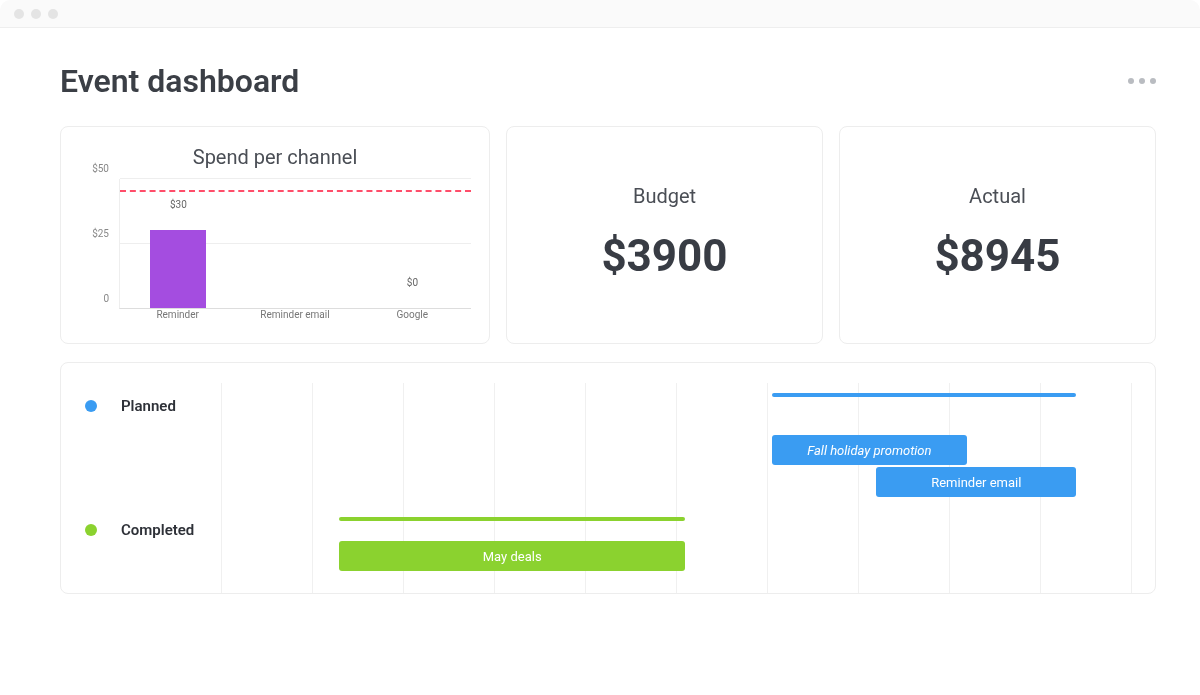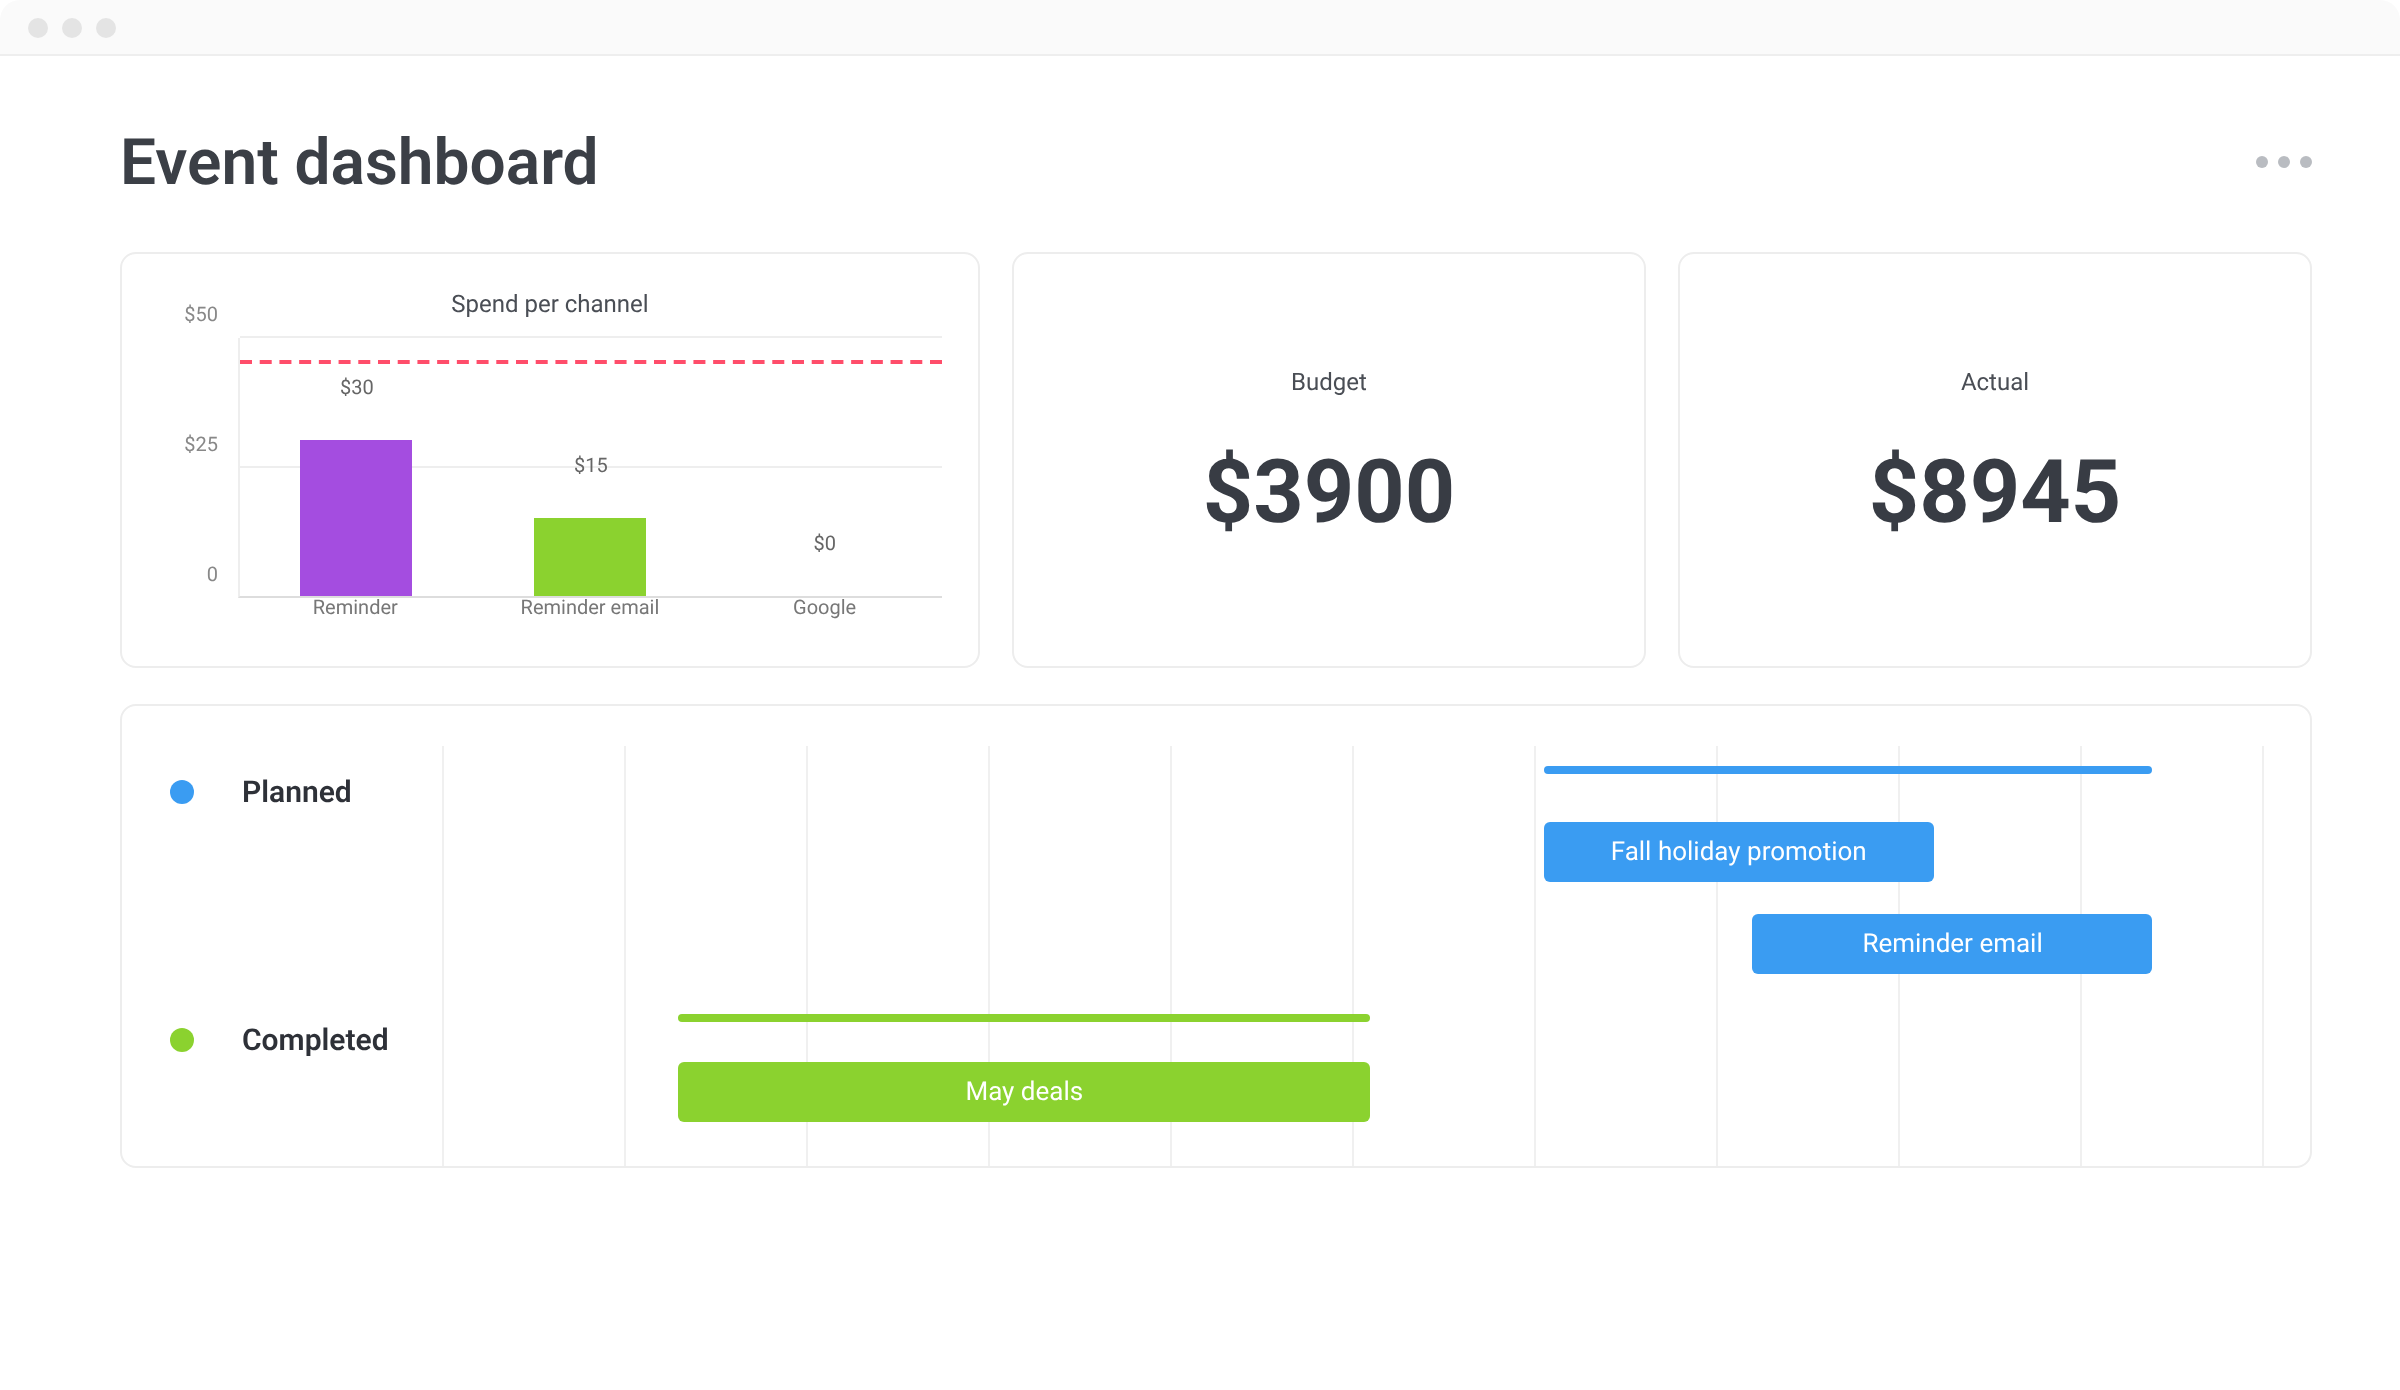--- a/index.html
+++ b/index.html
@@ -54,21 +54,21 @@
   }
   .card {
     border: 1px solid #ededed;
     border-radius: 8px;
     background: #fff;
     padding: 18px 18px 14px 18px;
   }
   .card-chart { flex: 0 0 430px; }
   .card-metric { flex: 1; display:flex; flex-direction:column; align-items:center; justify-content:center; }
   .card-title {
-    font-size: 12px;
+    font-size: 20px;
     color: #4a4e55;
     text-align: center;
   }
   .metric-value {
     font-size: 44px;
     font-weight: 700;
     color: #383c44;
     margin-top: 22px;
     margin-bottom: 8px;
   }
@@ -176,24 +176,20 @@
             <div class="y-tick" style="bottom: 50%;">$25</div>
             <div class="y-tick" style="bottom: 100%;">$50</div>
           </div>
         <div class="plot" id="plot">
             <div class="gridline" style="bottom: 50%;"></div>
             <div class="gridline" style="bottom: 100%;"></div>
             <div class="threshold" style="bottom: 90%;"></div>
             <div class="bar-slot" style="left: 0%;">
               <div class="bar-value">$30</div>
               <div class="bar" style="height: 78px; background: rgb(164, 77, 224);"></div>
-            </div>
-            <div class="bar-slot" style="left: 33.33%;">
-              <div class="bar-value">$15</div>
-              <div class="bar" style="height: 39px; background: rgb(139, 210, 47);"></div>
             </div>
             <div class="bar-slot" style="left: 66.66%;">
               <div class="bar-value">$0</div>
               <div class="bar" style="height: 0px; background: rgb(153, 153, 153);"></div>
             </div>
           </div>
         <div class="x-labels" id="x-labels">
             <div>Reminder</div>
             <div>Reminder email</div>
             <div>Google</div>
@@ -228,18 +224,18 @@
         <div class="status-row" style="top: 14px;">
           <div class="status-dot" style="background:#3a9cf2"></div>
           <div class="status-label">Planned</div>
         </div>
         <div class="status-row" style="top: 138px;">
           <div class="status-dot" style="background:#8bd22f"></div>
           <div class="status-label">Completed</div>
         </div>
         <div class="group-bar" style="left: 65.635%; width: 29.145%; top: 10px; background: rgb(58, 156, 242);"></div>
         <div class="group-bar" style="left: 24.31%; width: 33.06%; top: 134px; background: rgb(139, 210, 47);"></div>
-        <div class="task-bar" style="left: 65.635%; width: 18.705%; top: 38px; background: rgb(58, 156, 242);">Fall holiday promotion</div>
+        <div class="task-bar" style="left: 65.635%; width: 18.705%; top: 52px; background: rgb(58, 156, 242); font-style: italic;">Fall holiday promotion</div>
         <div class="task-bar" style="left: 75.64%; width: 19.14%; top: 84px; background: rgb(58, 156, 242);">Reminder email</div>
         <div class="task-bar" style="left: 24.31%; width: 33.06%; top: 158px; background: rgb(139, 210, 47);">May deals</div>
       </div>
   </div>
 </div>
 
 </body></html>

